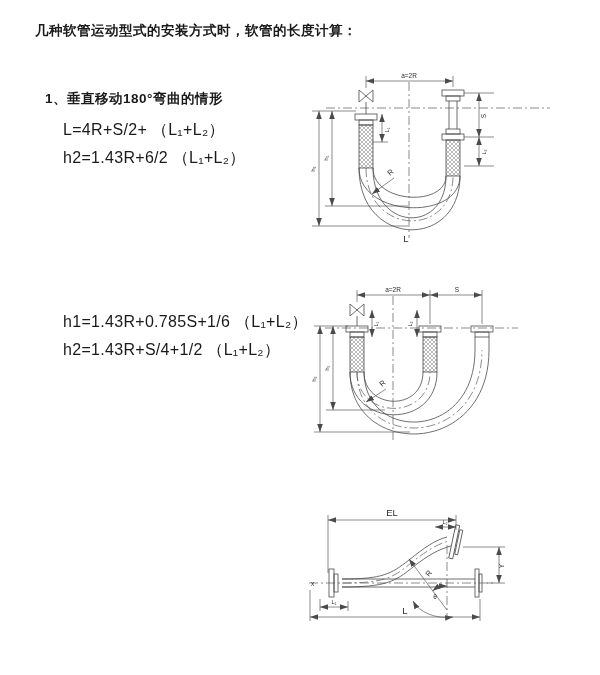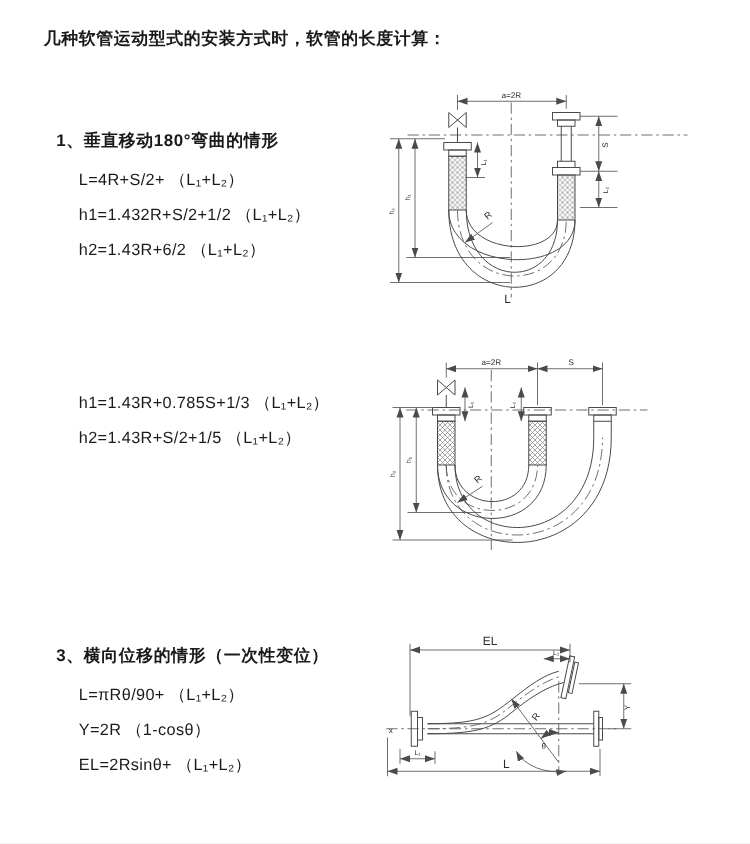--- a/index.html
+++ b/index.html
@@ -5,62 +5,53 @@
   html,body{margin:0;padding:0;background:#e8e8e8;}
   .page{
     position:relative;width:600px;height:675px;background:#ffffff;
     font-family:"Liberation Sans","DejaVu Sans",sans-serif;color:#1a1a1a;
     overflow:hidden;margin:0 auto;
   }
   .title{position:absolute;left:35px;top:22px;font-size:13.5px;font-weight:bold;letter-spacing:.5px;}
   .section{position:absolute;left:45px;}
   .heading{font-size:13.5px;font-weight:bold;letter-spacing:.5px;}
   .formulas{margin-top:8px;padding-left:18px;}
-  .formula{font-size:13px;height:28px;display:flex;align-items:center;letter-spacing:.3px;}
-  #s1{top:104px;} #s2{top:300px;} #s3{top:516px;}
+  .formula{font-size:16px;height:28px;display:flex;align-items:center;letter-spacing:.3px;}
+  #s1{top:90px;} #s2{top:300px;} #s3{top:516px;}
   svg{position:absolute;}
   #d1{left:298px;top:66px;} #d2{left:300px;top:280px;} #d3{left:295px;top:495px;}
   .ln{stroke:#4a4a4a;stroke-width:.8;fill:none;}
   .thin{stroke:#5a5a5a;stroke-width:.7;fill:none;}
   .cl{stroke:#5a5a5a;stroke-width:.7;fill:none;stroke-dasharray:9 3 2 3;}
   .braid{stroke:#4a4a4a;stroke-width:.8;}
   svg text{font-family:"Liberation Sans","DejaVu Sans",sans-serif;fill:#2c2c2c;}
   .t6{font-size:6.5px;} .t5{font-size:5.5px;} .t7{font-size:7.5px;} .t9{font-size:9.5px;}
 </style>
 </head>
 <body>
 
 <div class="page">
 
   <div class="title">几种软管运动型式的安装方式时，软管的长度计算：</div>
 
   <div class="section" id="s1">
     <div class="heading">1、垂直移动180°弯曲的情形</div>
     <div class="formulas">
       <div class="formula">L=4R+S/2+ （L₁+L₂）</div>
-      <div class="formula">h1=1.432R+S/2+1/2 （L₁+L₂）</div>
       <div class="formula">h2=1.43R+6/2 （L₁+L₂）</div>
     </div>
   </div>
 
   <div class="section" id="s2">
     <div class="formulas">
-      <div class="formula">h1=1.43R+0.785S+1/3 （L₁+L₂）</div>
-      <div class="formula">h2=1.43R+S/2+1/5 （L₁+L₂）</div>
+      <div class="formula">h1=1.43R+0.785S+1/6 （L₁+L₂）</div>
+      <div class="formula">h2=1.43R+S/4+1/2 （L₁+L₂）</div>
     </div>
   </div>
 
-  <div class="section" id="s3">
-    <div class="heading">3、横向位移的情形（一次性变位）</div>
-    <div class="formulas">
-      <div class="formula">L=πRθ/90+ （L₁+L₂）</div>
-      <div class="formula">Y=2R （1-cosθ）</div>
-      <div class="formula">EL=2Rsinθ+ （L₁+L₂）</div>
-    </div>
-  </div>
 
   <svg id="d1" width="300" height="195" viewBox="0 0 300 195">
     <defs>
       <marker id="ar1" markerWidth="9" markerHeight="8" refX="8" refY="4" orient="auto-start-reverse" markerUnits="userSpaceOnUse">
         <path d="M0,1.2 L8,4 L0,6.8 Z" fill="#4a4a4a"></path>
       </marker>
       <pattern id="hb1" width="4" height="4" patternUnits="userSpaceOnUse">
         <path d="M0,0 L4,4 M4,0 L0,4" stroke="#8a8a8a" stroke-width="0.6"></path>
       </pattern>
     </defs>

